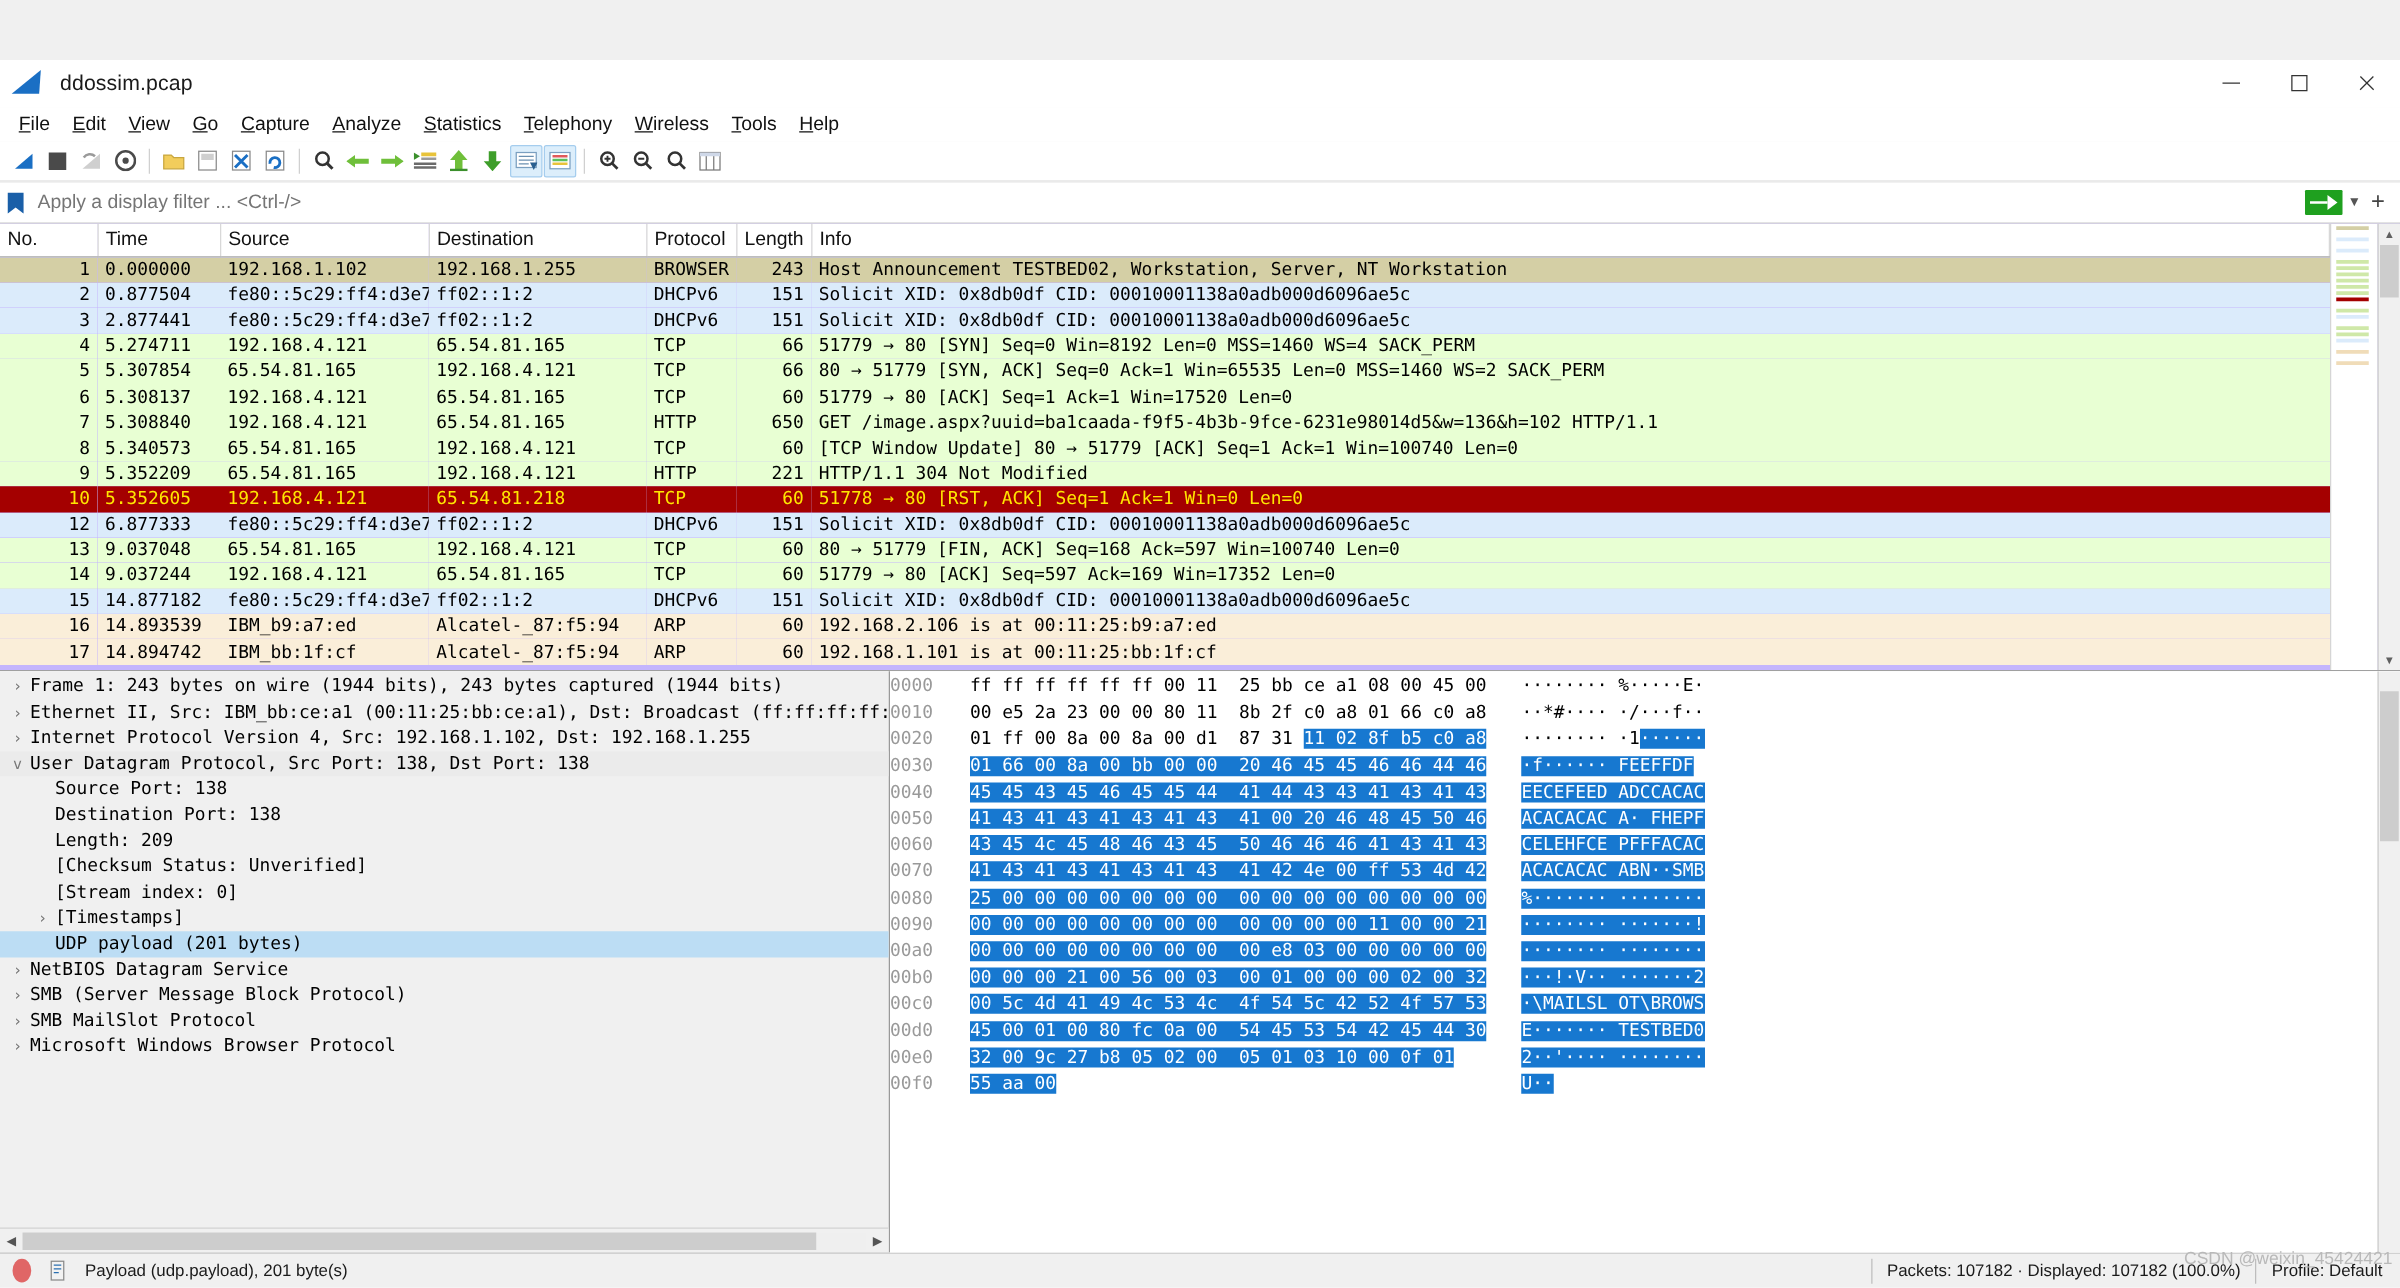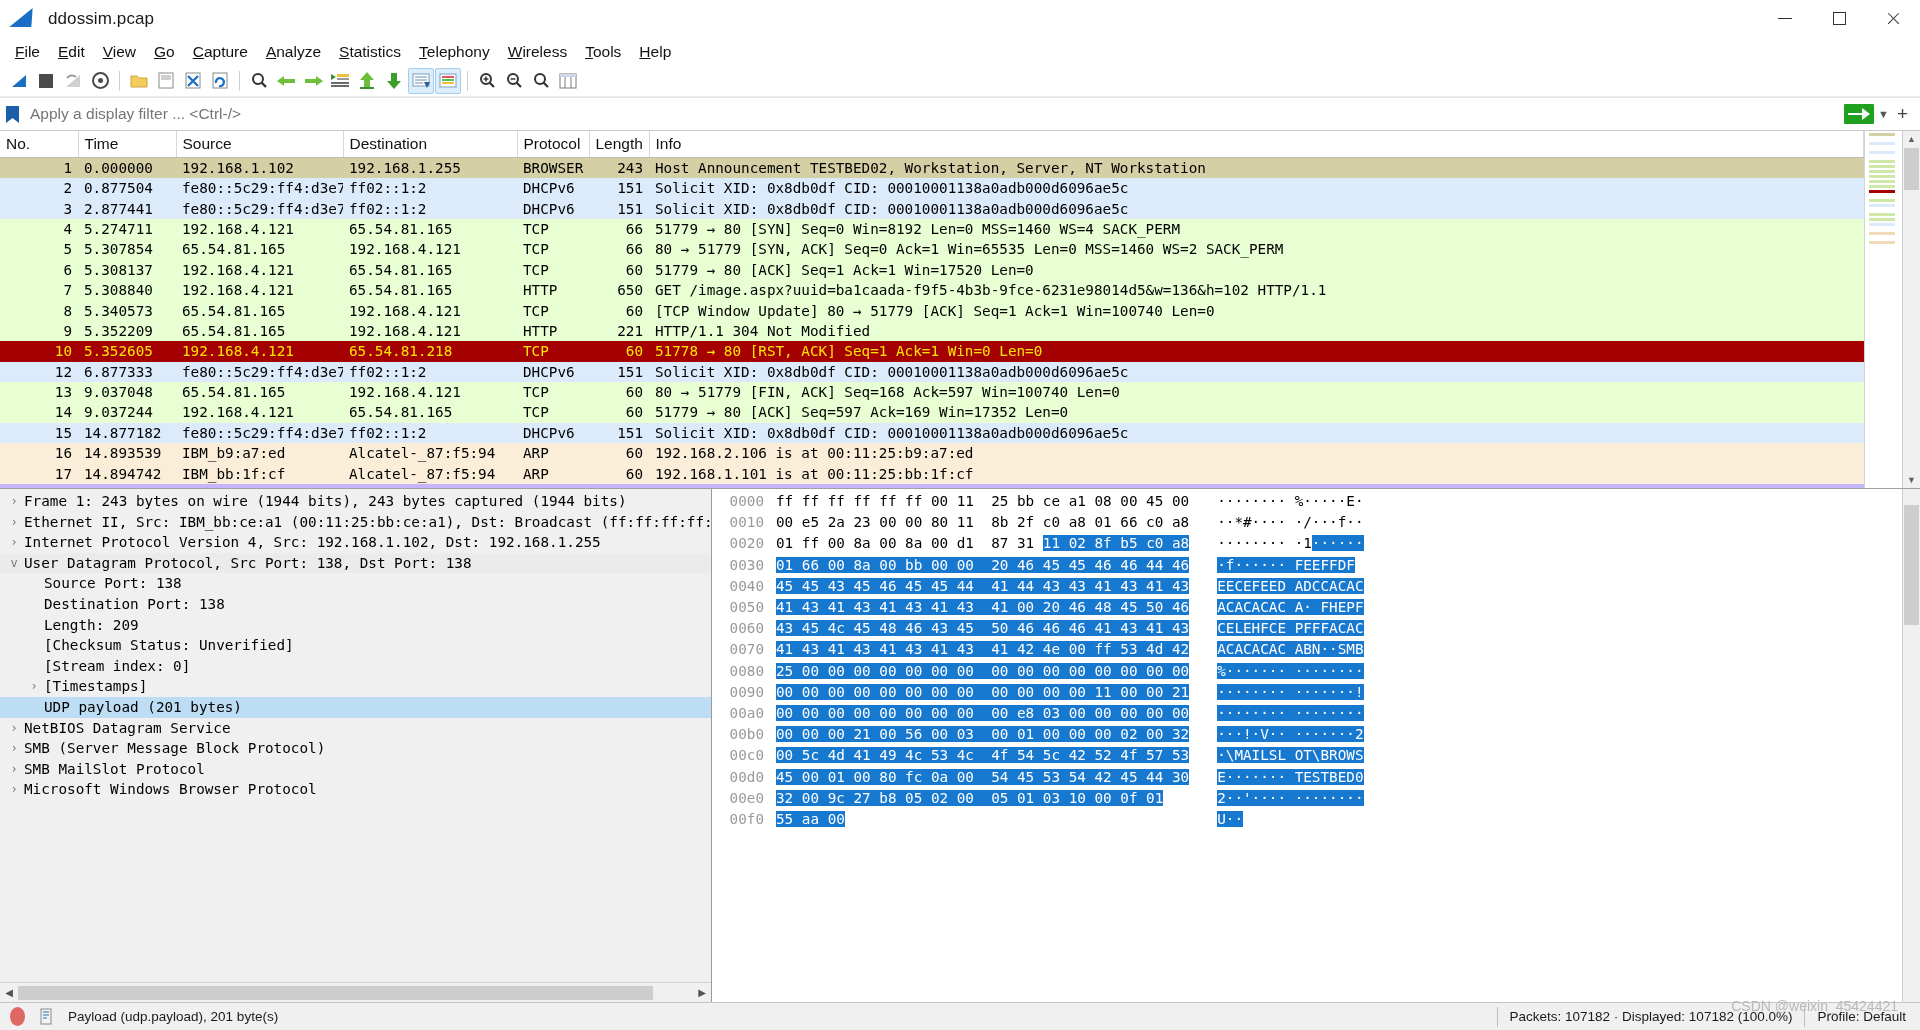--- a/index.html
+++ b/index.html
@@ -11,20 +11,21 @@
     font-size: 15px;
     color: #000;
   }
   #app { width: 1920px; height: 1030px; display: flex; flex-direction: column; background:#f0f0f0;}
 
   
   .titlebar {
     height: 38px; min-height:38px; background: #ffffff;
     display: flex; align-items: center;
     border-bottom: 1px solid #ffffff;
+    margin-top: 48px;
   }
   .title-icon { width: 28px; height: 22px; margin-left: 10px; margin-right: 10px; position: relative; }
   .shark-fin {
     width: 0; height: 0;
     border-left: 22px solid transparent;
     border-bottom: 19px solid #1a6fc4;
     transform: skewX(-4deg);
   }
   .title-text { font-size: 17px; color: #1a1a1a; letter-spacing: 0.1px;}
   .title-spacer { flex: 1; }
@@ -130,21 +131,21 @@
   .drow.sel { background:#bcddf4; }
   .detail-hscroll { height:20px; background:#f0f0f0; display:flex; align-items:center; border-top:1px solid #d2d2d2;}
   .hs-left, .hs-right { width:18px; text-align:center; font-size:10px; color:#555;}
   .hs-track { flex:1; height:14px; background:#efefef; position:relative;}
   .hs-thumb { position:absolute; left:0; top:0; height:14px; width:635px; background:#cdcdcd;}
 
   .bytes-pane { flex:1; background:#ffffff; position:relative; overflow:hidden; display:flex;}
   .bytes-inner { flex:1; display:flex; padding-top:2px;}
   .col-off {
     width:62px; font-family:"DejaVu Sans Mono", monospace; font-size:14.3px; color:#999;
-    line-height:21.2px; text-align:right; padding-right:10px; flex:none;
+    line-height:21.2px; text-align:left; padding-right:10px; flex:none;
   }
   .col-hex {
     font-family:"DejaVu Sans Mono", monospace; font-size:14.3px; line-height:21.2px;
     white-space:pre; flex:none; padding-left: 2px;
   }
   .col-ascii {
     font-family:"DejaVu Sans Mono", monospace; font-size:14.3px; line-height:21.2px;
     white-space:pre; margin-left: 28px; flex:none;
   }
   .hl { background:#1778d0; color:#ffffff; }
@@ -156,21 +157,21 @@
     height:28px; min-height:28px; background:#f0f0f0;
     display:flex; align-items:center; font-size:13.5px; color:#1a1a1a;
     border-top:1px solid #c6c6c6;
   }
   .sb-ico { margin-left:10px; margin-right:4px; display:flex; align-items:center;}
   .sb-bubble { width:15px; height:19px; background:#e06666; border-radius:50%; }
   .sb-text { margin-left:10px; }
   .sb-spacer { flex:1; }
   .sb-div { width:1px; height:20px; background:#bdbdbd; margin:0 12px;}
   .sb-right { margin-right: 14px; }
-  .watermark { position:absolute; right:22px; bottom:16px; color:#b9b9b9; font-size:14px; pointer-events:none;}
+  .watermark { position:absolute; right:6px; bottom:16px; color:#b9b9b9; font-size:14px; pointer-events:none;}
 </style>
 </head>
 <body>
 
 <div id="app">
 
   <div class="titlebar">
     <div class="title-icon">
       <div class="shark-fin"></div>
     </div>

